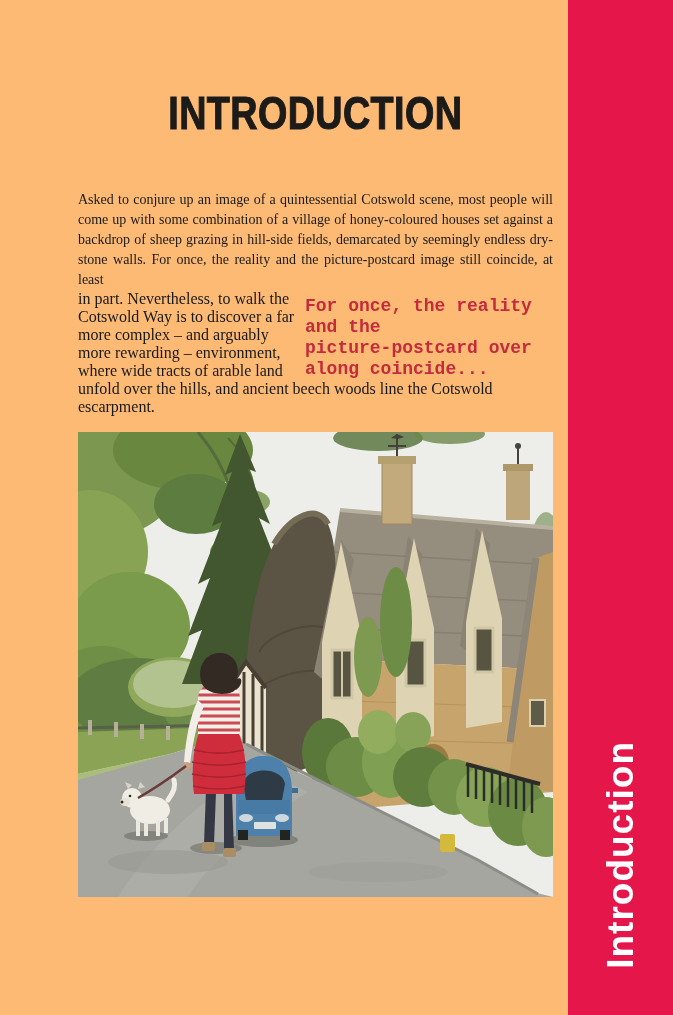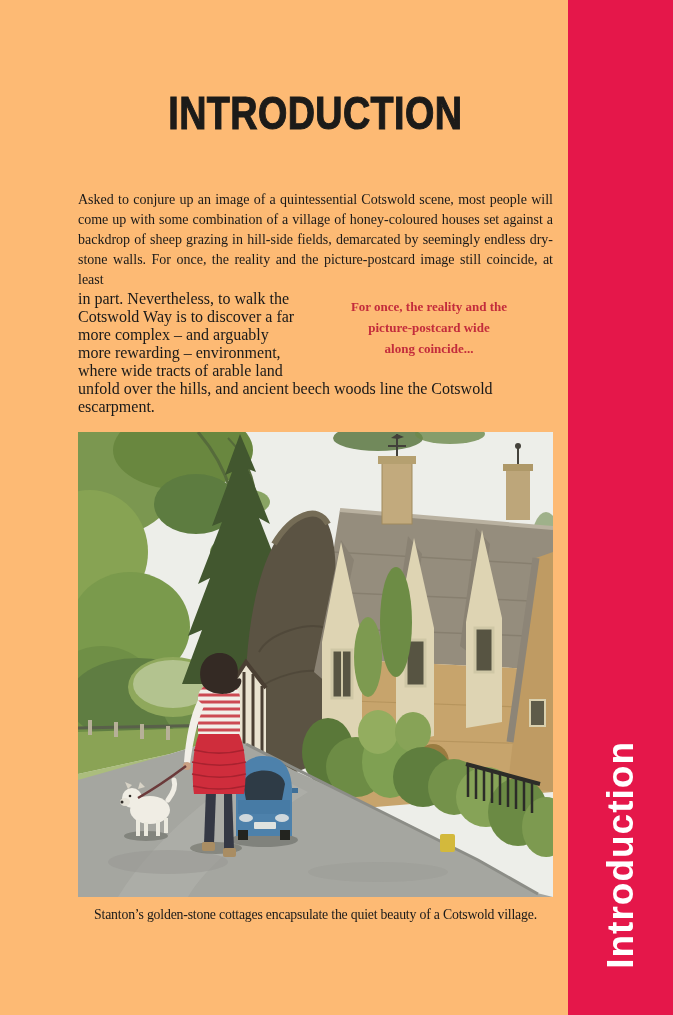--- a/index.html
+++ b/index.html
@@ -7,22 +7,22 @@
         font-family:"Liberation Serif",serif;color:#191919;}
   .content{position:absolute;left:0;top:0;width:568px;box-sizing:border-box;
            padding:90px 15px 0 78px;}
   .title{margin:0 0 54px;text-align:center;font-family:"Liberation Sans",sans-serif;
          font-weight:bold;font-size:46px;line-height:46px;color:#1c1b19;}
   .title-inner{display:inline-block;transform:scaleX(0.82);transform-origin:50% 50%;
          -webkit-text-stroke:1.1px #1c1b19;letter-spacing:0.5px;}
   .body-para{margin:0;font-size:14px;line-height:20px;text-align:justify;}
   .para2{text-indent:24px;}
   .pullquote{float:right;width:248px;height:76px;margin:2px 0 0 10px;padding-top:4px;
-         box-sizing:border-box;font-family:Liberation Serif, serif;font-weight:bold;
-         font-size:13px;line-height:21px;color:#c32c3c;text-align:center;}
+         box-sizing:border-box;font-family:Liberation Mono, monospace;font-weight:bold;
+         font-size:18px;line-height:21px;color:#c32c3c;text-align:left;}
   .pq-line{display:block;}
   .photo{margin:8px 0 0;width:475px;height:465px;}
   .photo svg{display:block;width:475px;height:465px;}
   .caption{margin:10px 0 0;text-align:center;font-size:13.8px;letter-spacing:-0.2px;
          white-space:nowrap;}
   .redbar{position:absolute;top:0;right:0;width:105px;height:1015px;background:#e5174a;}
   .tab-label-wrap{position:absolute;bottom:46px;left:0;width:100%;display:flex;
          justify-content:center;}
   .tab-label{writing-mode:vertical-rl;transform:rotate(180deg);
          font-family:"Liberation Sans",sans-serif;font-weight:bold;font-size:37px;
@@ -31,21 +31,21 @@
 </head>
 <body>
 
 <div class="page">
   <div class="content">
 
     <h1 class="title"><span class="title-inner">INTRODUCTION</span></h1>
 
     <p class="body-para para1"><span>Asked to conjure up an image of a quintessential Cotswold scene, most people will come up with some combination of a village of honey-coloured houses set against a backdrop of sheep grazing in hill-side fields, demarcated by seemingly endless dry-stone walls. For once, the reality and the picture-postcard image still coincide, at least </span></p><aside class="pullquote">
         <span class="pq-line">For once, the reality and the</span>
-        <span class="pq-line">picture-postcard wide</span>
+        <span class="pq-line">picture-postcard over</span>
         <span class="pq-line">along coincide...</span>
       </aside><span>in part. Nevertheless, to walk the Cotswold Way is to discover a far more complex – and arguably more rewarding – environment, where wide tracts of arable land unfold over the hills, and ancient beech woods line the Cotswold escarpment.</span><p></p>
 
 
     <figure class="photo">
       <svg viewBox="0 0 475 465">
         <defs>
           <clipPath id="torsoClip">
             <path d="M120,302 L120,266 C120,256 130,250 141,250 C152,250 162,256 162,266 L162,302 Z"></path>
           </clipPath>
@@ -240,21 +240,20 @@
           <circle cx="44" cy="370" r="1.5" fill="#2e2b26"></circle>
           <circle cx="52" cy="364" r="1.3" fill="#2e2b26"></circle>
           <path d="M50,357 l-3,-7 l7,3 z" fill="#d8d3c6"></path>
           <path d="M60,357 l2,-7 l5,5 z" fill="#d8d3c6"></path>
         </g>
 
         <path d="M108,334 C92,346 74,358 60,366" stroke="#6b3a3a" stroke-width="2.5" fill="none"></path>
       </svg>
     </figure>
 
-    <p class="caption">Stanton’s golden-stone cottages encapsulate the quiet beauty of a Cotswold village.</p>
   </div>
 
   <div class="redbar">
     <div class="tab-label-wrap">
       <span class="tab-label">Introduction</span>
     </div>
   </div>
 </div>
 
 </body></html>

